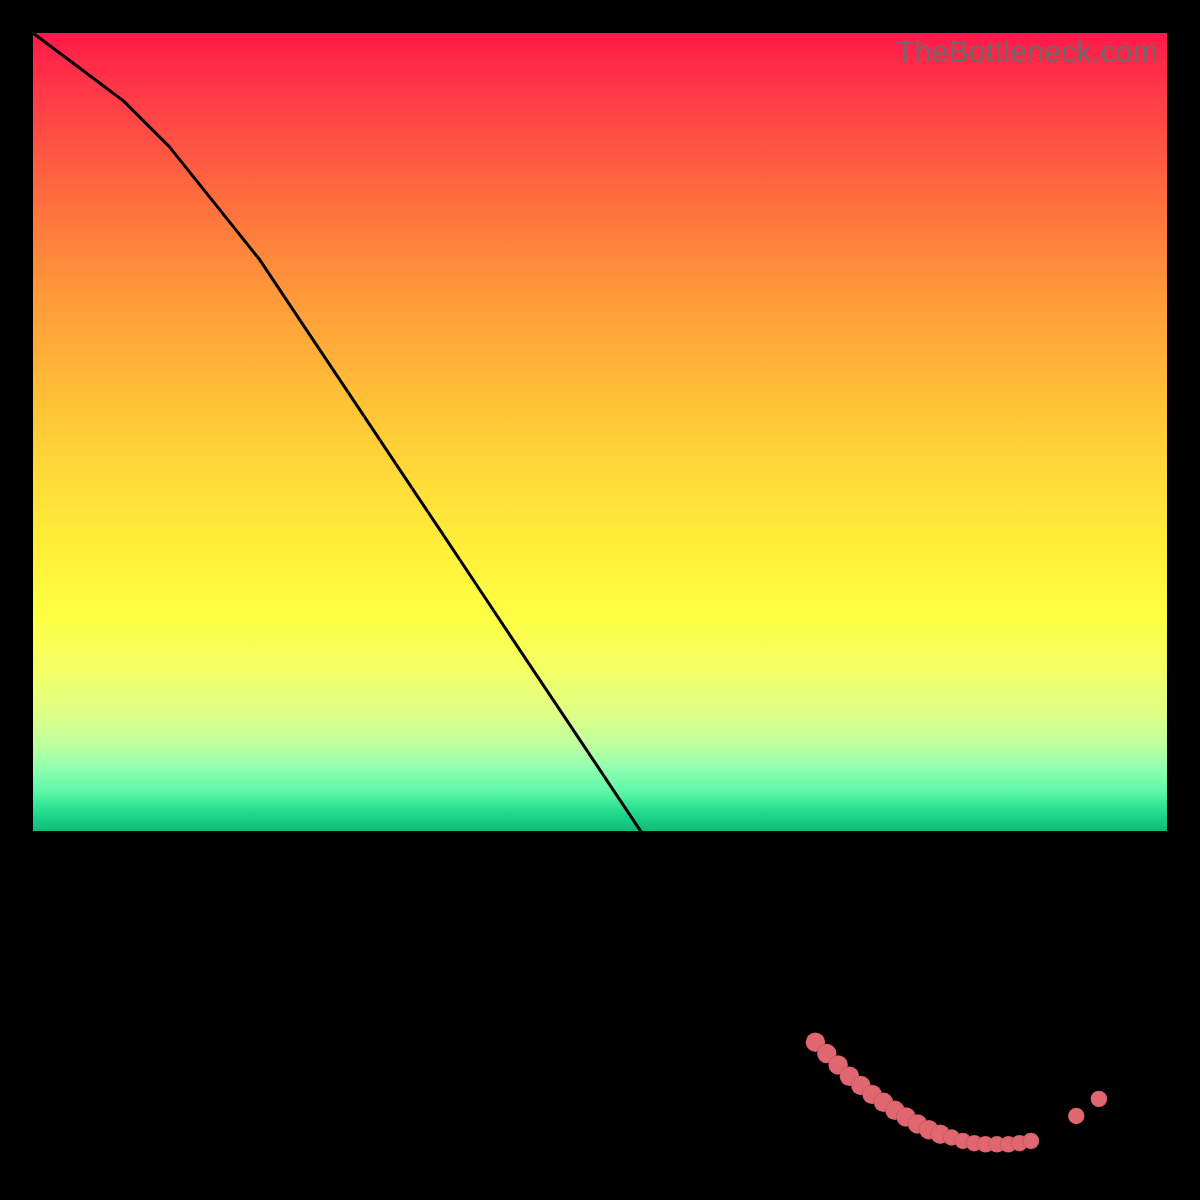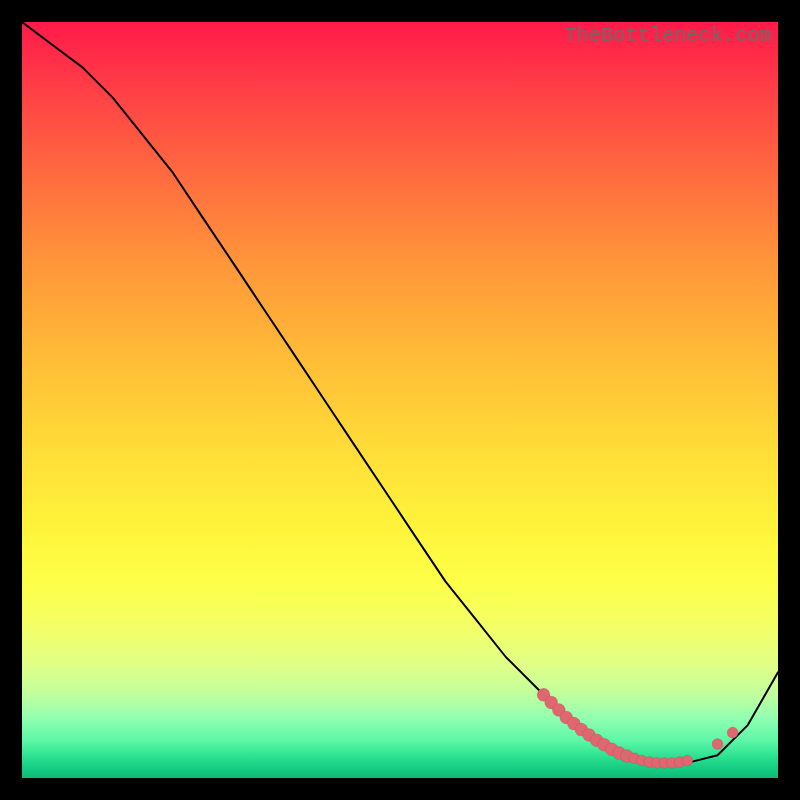--- a/index.html
+++ b/index.html
@@ -15,40 +15,39 @@
     position: relative;
     width: 800px;
     height: 800px;
     background: #000;
   }
   .plot {
     position: absolute;
     left: 22px;
     top: 22px;
     width: 756px;
-    height: 756px;
+    height: 532px;
     background: linear-gradient(to bottom,
       #ff1a49 0%,
       #ff3b47 8%,
       #ff6a3f 20%,
       #ff963a 32%,
       #ffbb37 44%,
       #ffd938 55%,
       #fff23a 66%,
       #fdff47 74%,
       #f3ff66 80%,
       #e0ff86 85%,
       #c0ff9e 89%,
       #93ffb0 92%,
       #5ef7a8 95%,
       #2fe392 97%,
       #18cf85 98.5%,
       #0dbb76 100%
     );
-    font-family: Liberation Mono, monospace;
   }
   .watermark {
     position: absolute;
     top: 2px;
     right: 6px;
     color: #6b6b6b;
     font-size: 20px;
     letter-spacing: 0.2px;
     user-select: none;
   }

